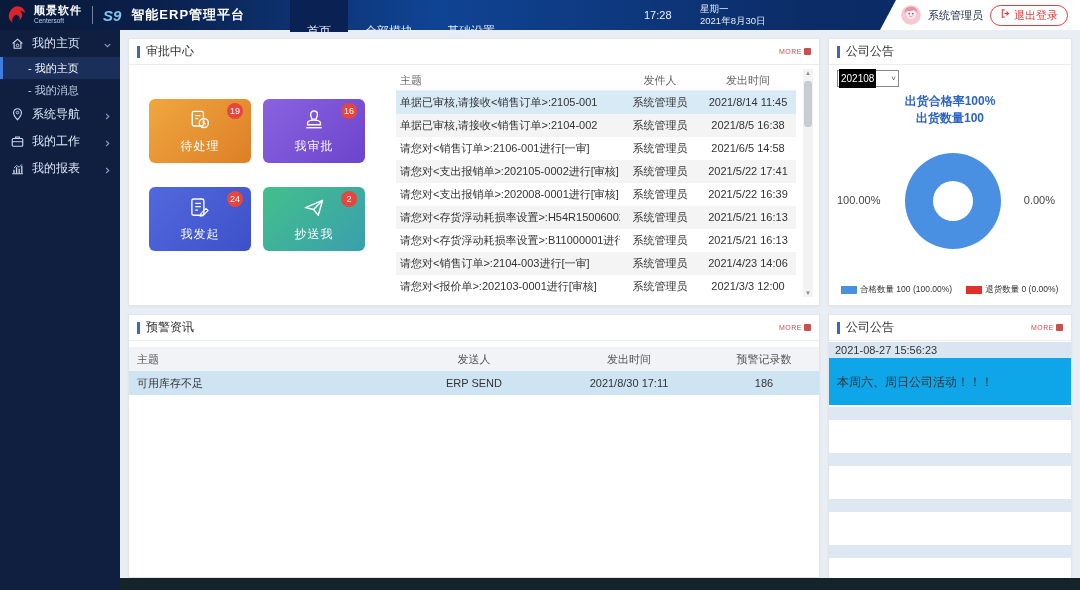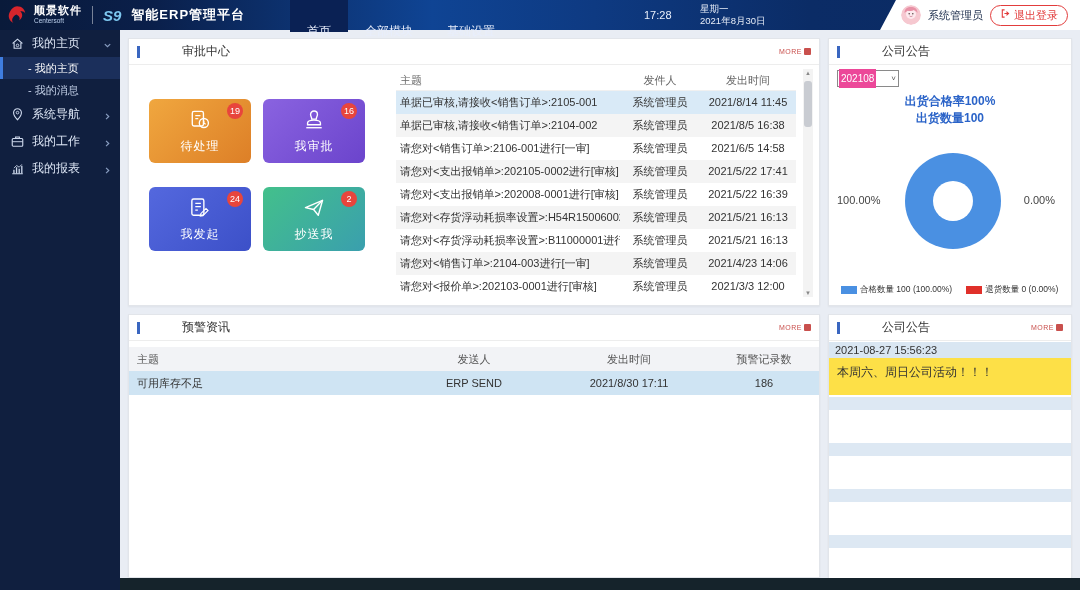--- a/index.html
+++ b/index.html
@@ -43,21 +43,21 @@
   .sb-row .s-ico { width:14px; height:14px; margin-right:13px; }
 
   
   .panel { position:absolute; background:#fff; border:1px solid #e2e5ea; box-shadow:0 1px 2px rgba(0,0,0,.05); }
   .p-approval { left:128px; top:38px;  width:692px; height:268px; }
   .p-monitor  { left:828px; top:38px;  width:244px; height:268px; }
   .p-alerts   { left:128px; top:314px; width:692px; height:264px; }
   .p-announce { left:828px; top:314px; width:244px; height:264px; }
   .panel-h { height:26px; display:flex; align-items:center; padding:0 8px; border-bottom:1px solid #ededed; }
   .accent { width:3px; height:12px; background:#3a66c0; margin-right:6px; }
-  .ptitle { font-size:12px; color:#333;margin-left:36px; }
+  .ptitle { font-size:12px; color:#333; }
   .more-btn { margin-left:auto; display:flex; align-items:center; gap:2px; color:#c9504d; font-size:7px;
     letter-spacing:.5px; cursor:pointer; }
   .more-sq { width:7px; height:7px; background:#c9504d; display:inline-block; border-radius:1px; }
 
   
   .tiles { position:absolute; left:20px; top:60px; display:grid; grid-template-columns:102px 102px; grid-auto-rows:64px; column-gap:12px; row-gap:24px; }
   .tile { position:relative; border-radius:6px; color:#fff; display:flex; flex-direction:column; align-items:center; justify-content:center; cursor:pointer; }
   .tile svg { width:24px; height:24px; }
   .tile-label { font-size:12px; margin-top:2px; letter-spacing:1px; }
   .badge { position:absolute; top:4px; right:8px; min-width:16px; height:16px; border-radius:8px; background:#e8453c;
@@ -72,42 +72,42 @@
   .c-subj { flex:1; text-align:left; padding-left:4px; white-space:nowrap; overflow:hidden; }
   .c-sender { width:80px; text-align:center; flex:0 0 80px; }
   .c-time { width:96px; text-align:center; flex:0 0 96px; }
   .ap-scroll { position:absolute; right:6px; top:30px; width:10px; height:228px; background:#f3f3f3; cursor:pointer; }
   .ap-scroll .arr { position:absolute; left:0; width:10px; font-size:6px; color:#888; text-align:center; }
   .ap-thumb { position:absolute; left:1px; top:12px; width:8px; height:46px; background:#c9ccd2; border-radius:3px; }
 
   
   .mon-select { position:absolute; left:8px; top:31px; width:62px; height:17px; border:1px solid #8a8a8a; background:#fff;
     display:flex; align-items:center; font-size:10px; cursor:pointer; }
-  .mon-select .val { background:#ec4899; color:#fff; padding:4px 2px; margin-left:1px; }
+  .mon-select .val { background:#000000; color:#fff; padding:4px 2px; margin-left:1px; }
   .mon-select .dd { margin-left:auto; color:#555; font-size:8px; padding-right:2px; }
   .mon-lines { position:absolute; left:0; top:54px; width:100%; text-align:center; color:#2a63c8; font-weight:bold; font-size:12px; line-height:17px; }
   .donut { position:absolute; left:76px; top:114px; width:96px; height:96px; border-radius:50%; }
   .donut-hole { position:absolute; left:28px; top:28px; width:40px; height:40px; border-radius:50%; background:#fff; }
   .slice-label { position:absolute; top:155px; font-size:11px; color:#444; }
   .sl-left { left:8px; } .sl-right { right:16px; }
   .mon-legend { position:absolute; bottom:9px; left:12px; display:flex; gap:14px; font-size:8.5px; color:#333; align-items:center; }
   .sw { width:16px; height:8px; display:inline-block; margin-right:3px; vertical-align:middle; }
 
   
   .al-hrow { display:flex; height:24px; line-height:24px; background:#f2f3f6; color:#555; font-size:11px; margin-top:6px; }
   .al-row { display:flex; height:24px; line-height:24px; font-size:11px; color:#333; background:#cfe4f3; cursor:pointer; }
   .a-subj { flex:1; padding-left:8px; text-align:left; }
   .a-sender { flex:0 0 150px; text-align:center; }
   .a-time { flex:0 0 160px; text-align:center; }
   .a-count { flex:0 0 110px; text-align:center; }
 
   
   .ann-list { position:absolute; left:0; top:27px; width:100%; }
   .ann-bar { background:#d9e6f2; height:16px; line-height:16px; font-size:11px; color:#333; padding-left:6px; }
-  .ann-text { background:#fde047; padding:6px 8px 14px 8px; font-size:12px; color:#333; }
+  .ann-text { background:#0ea5e9; padding:16px 8px 14px 8px; font-size:12px; color:#333; }
   .ann-empty-bar { background:#dde8f3; height:13px; margin-top:2px; }
   .ann-empty-body { background:#fff; height:31px; }
 
   .bottom-bar { position:absolute; left:120px; bottom:0; width:960px; height:12px; background:#15232b; }
 </style>
 </head>
 <body>
 
 <div id="app">
 

